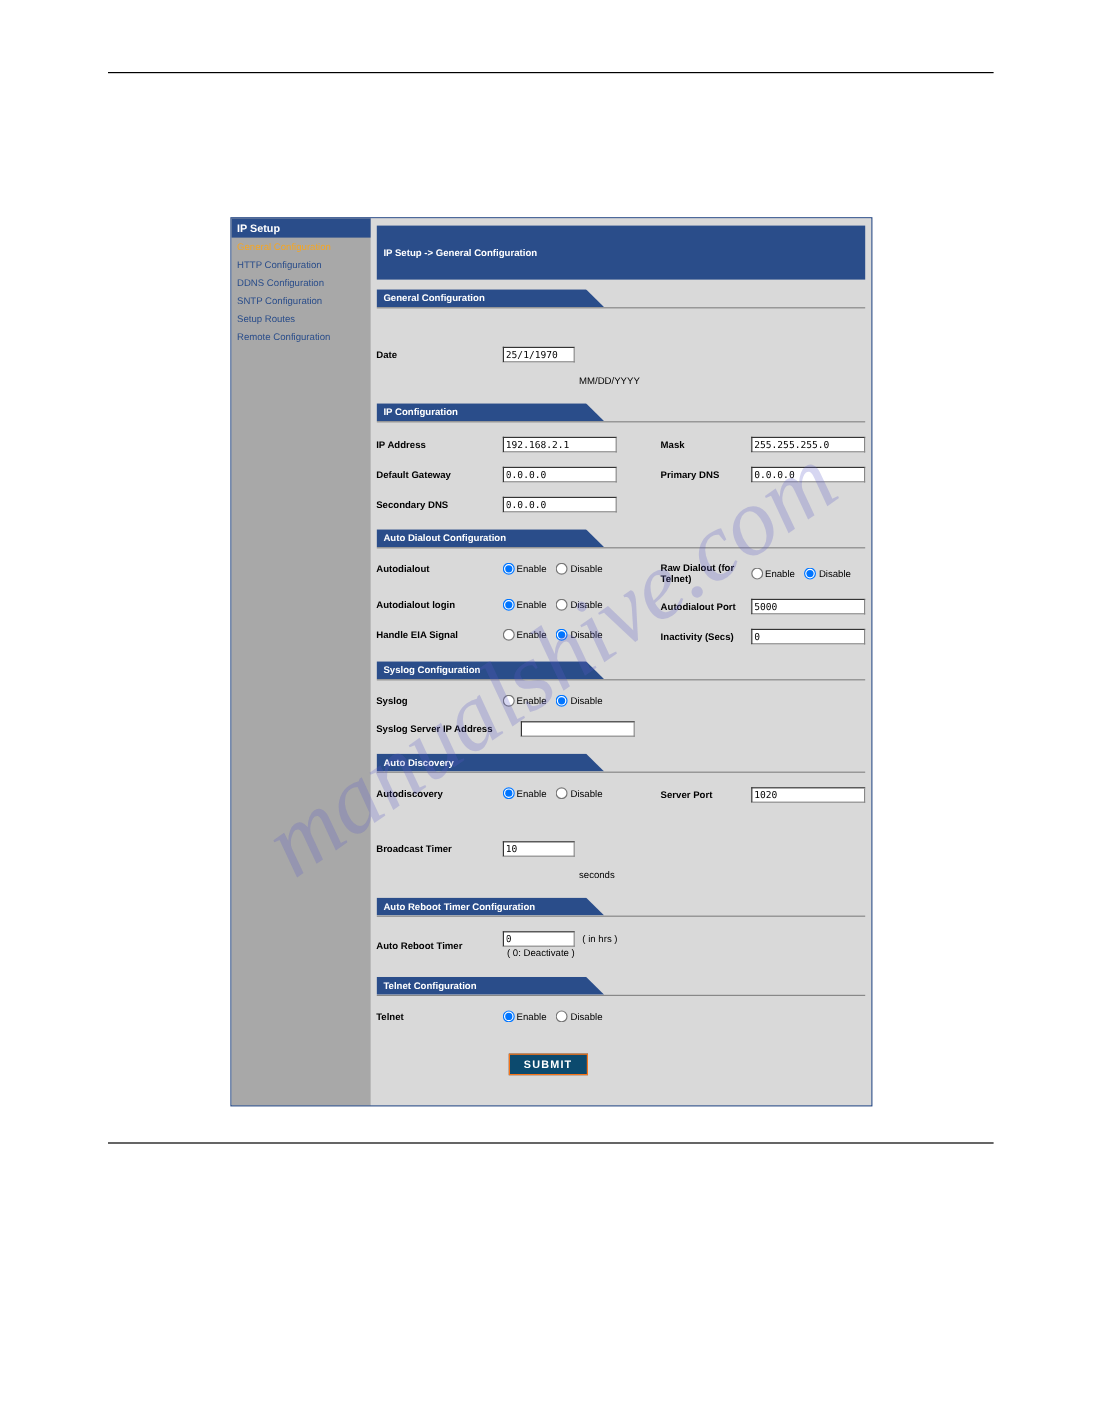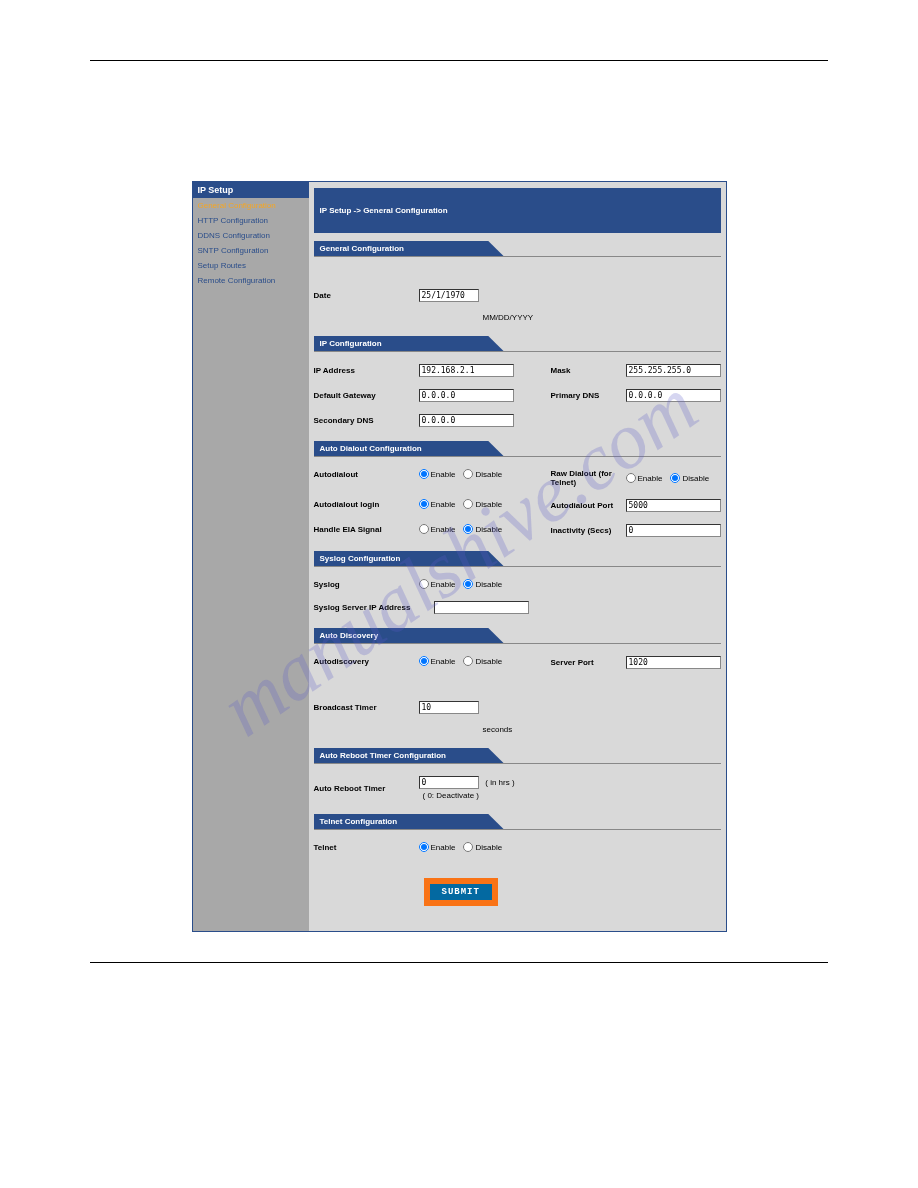--- a/index.html
+++ b/index.html
@@ -23,21 +23,21 @@
   .w-sm { width: 60px; }
   .w-md { width: 95px; }
   .w-time { width: 54px; }
   .hint { font-size: 8px; margin-left: 4px; margin-top: 44px; }
   .radio-group { display: inline-flex; align-items: center; gap: 2px; font-size: 8px; }
   .radio-group label { display: inline-flex; align-items: center; gap: 2px; margin-right: 6px; }
   .radio-group input[type=radio] { width: 10px; height: 10px; }
   .col2 { display: flex; gap: 17px; align-items: flex-start; }
   .col2 .left { display: flex; align-items: center; width: 220px; }
   .col2 .right { display: flex; align-items: center; flex: 1; }
-  .submit-btn { background: #0369a1; color: #fff; border: 6px solid #f97316; font-size: 9px; font-weight: bold; padding: 3px 12px; letter-spacing: 1px; cursor: pointer; font-family: Liberation Mono, monospace; }
+  .submit-btn { background: #0c4a6e; color: #fff; border: 1px solid #f97316; font-size: 9px; font-weight: bold; padding: 3px 12px; letter-spacing: 1px; cursor: pointer; }
   .submit-wrap { text-align: left; padding: 20px 0 10px 110px; }
   .bottom-rule { border-top: 1px solid #000; margin-top: 30px; }
   .watermark { position: absolute; left: 50%; top: 50%; transform: translate(-50%, -50%) rotate(-35deg); font-size: 80px; color: rgba(90,90,200,0.25); font-style: italic; font-family: Georgia, serif; pointer-events: none; white-space: nowrap; z-index: 10; }
 </style>
 </head>
 <body>
 
 <div class="page">
   <div class="top-rule"></div>
 

